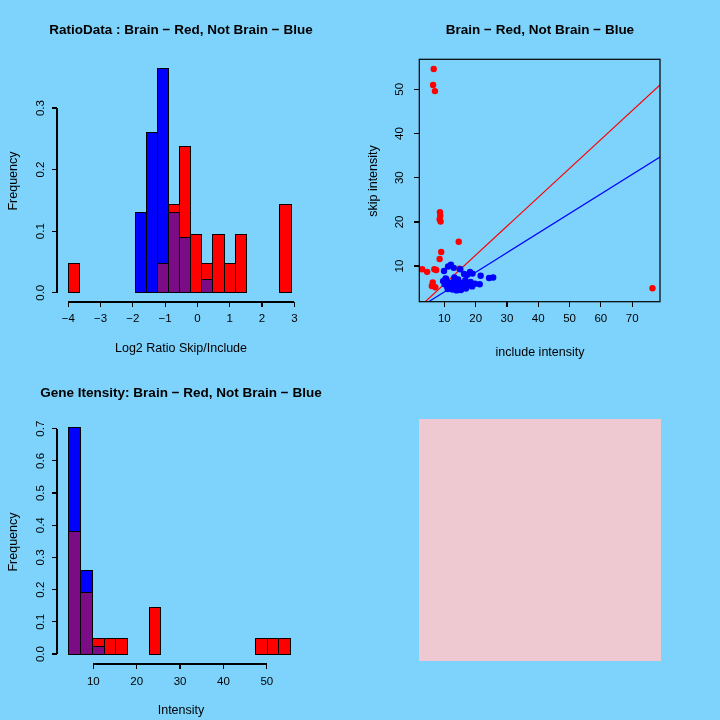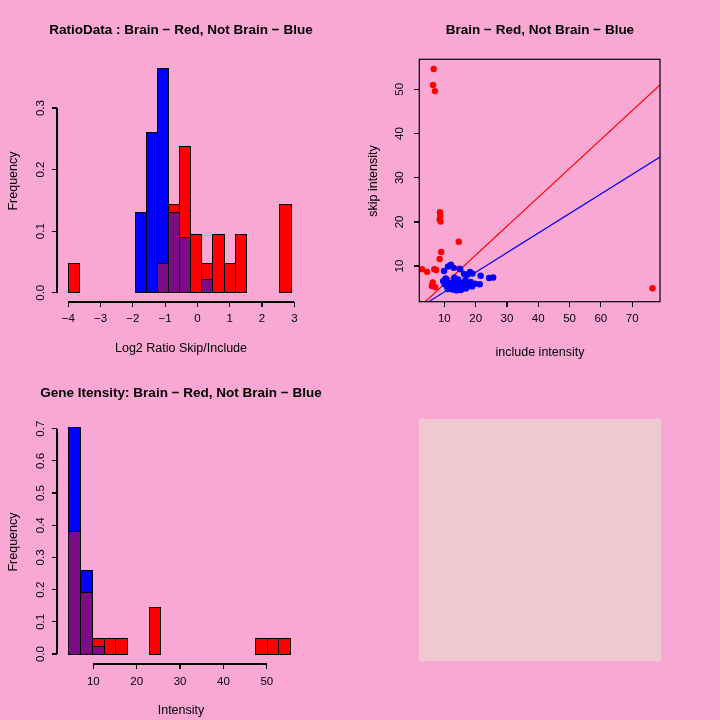--- a/index.html
+++ b/index.html
@@ -1,16 +1,16 @@
 <!DOCTYPE html>
 <html><head>
 <meta charset="utf-8">
 <style>
   html,body{margin:0;padding:0;background:#ffffff;}
-  .canvas{position:relative;width:720px;height:720px;background:#f9a8d4;overflow:hidden;
+  .canvas{position:relative;width:720px;height:720px;background:#7dd3fc;overflow:hidden;
           font-family:"Liberation Sans", sans-serif;}
   svg{position:absolute;left:0;top:0;}
   svg text{font-family:"Liberation Sans", sans-serif;fill:#000;}
   svg text.title{font-size:13.5px;font-weight:bold;}
   svg text.axlab{font-size:12.5px;}
   svg text.tick{font-size:11.5px;}
   .infobox{position:absolute;left:419px;top:419px;width:242px;height:242px;}
 </style>
 </head>
 <body>

